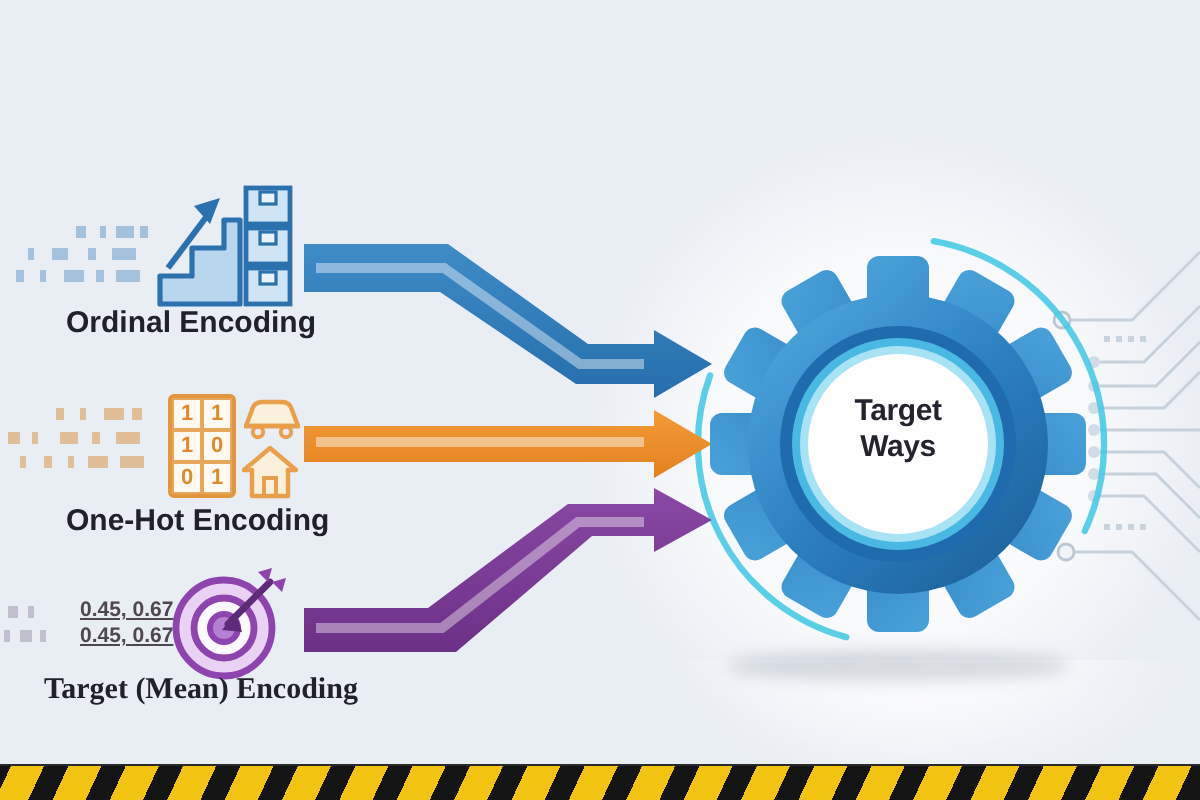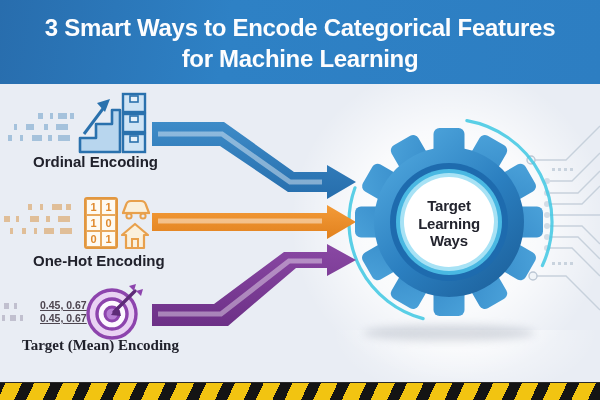--- a/index.html
+++ b/index.html
@@ -210,24 +210,20 @@
           </g>
       </g>
       <circle cx="449" cy="222" r="75" fill="url(#gearG)"></circle>
       <circle cx="449" cy="222" r="59" fill="#1e6bae"></circle>
       <circle cx="449" cy="222" r="53" fill="#49b8e2"></circle>
       <circle cx="449" cy="222" r="49" fill="#a7e2f5"></circle>
       <circle cx="449" cy="222" r="45" fill="#ffffff"></circle>
     </g>
   </svg>
 
-  <div class="header">
-    <div class="t1">3 Smart Ways to Encode Categorical Features</div>
-    <div class="t2">for Machine Learning</div>
-  </div>
 
   <svg class="icon-abs" style="left:76px;top:90px;" width="74" height="66" viewBox="0 0 74 66">
     <path d="M4,62 L4,48 L20,48 L20,34 L36,34 L36,20 L44,20 L44,62 Z" fill="#b8d6ee" stroke="#2a71ad" stroke-width="2.6" stroke-linejoin="round"></path>
     <path d="M8,44 L29,16" stroke="#2a71ad" stroke-width="3" fill="none"></path>
     <polygon points="34,9 21,13 29,22" fill="#2a71ad"></polygon>
     <g fill="#cfe4f5" stroke="#2a71ad" stroke-width="2.4">
       <rect x="47" y="4" width="22" height="18"></rect>
       <rect x="47" y="24" width="22" height="18"></rect>
       <rect x="47" y="44" width="22" height="18"></rect>
       <rect x="54" y="6" width="8" height="6" fill="#e8f2fa" stroke-width="1.6"></rect>
@@ -269,19 +265,18 @@
   <div class="mlabel lbl-onehot">One-Hot Encoding</div>
   <div class="mlabel lbl-target">Target (Mean) Encoding</div>
 
   <div class="tvalues">
     <div>0.45, 0.67</div>
     <div>0.45, 0.67</div>
   </div>
 
   <div class="model-text">
     <div>Target</div>
-    <div>Learning</div>
     <div>Ways</div>
   </div>
 
   <div class="hazard"></div>
 
 </div>
 
 </body></html>

